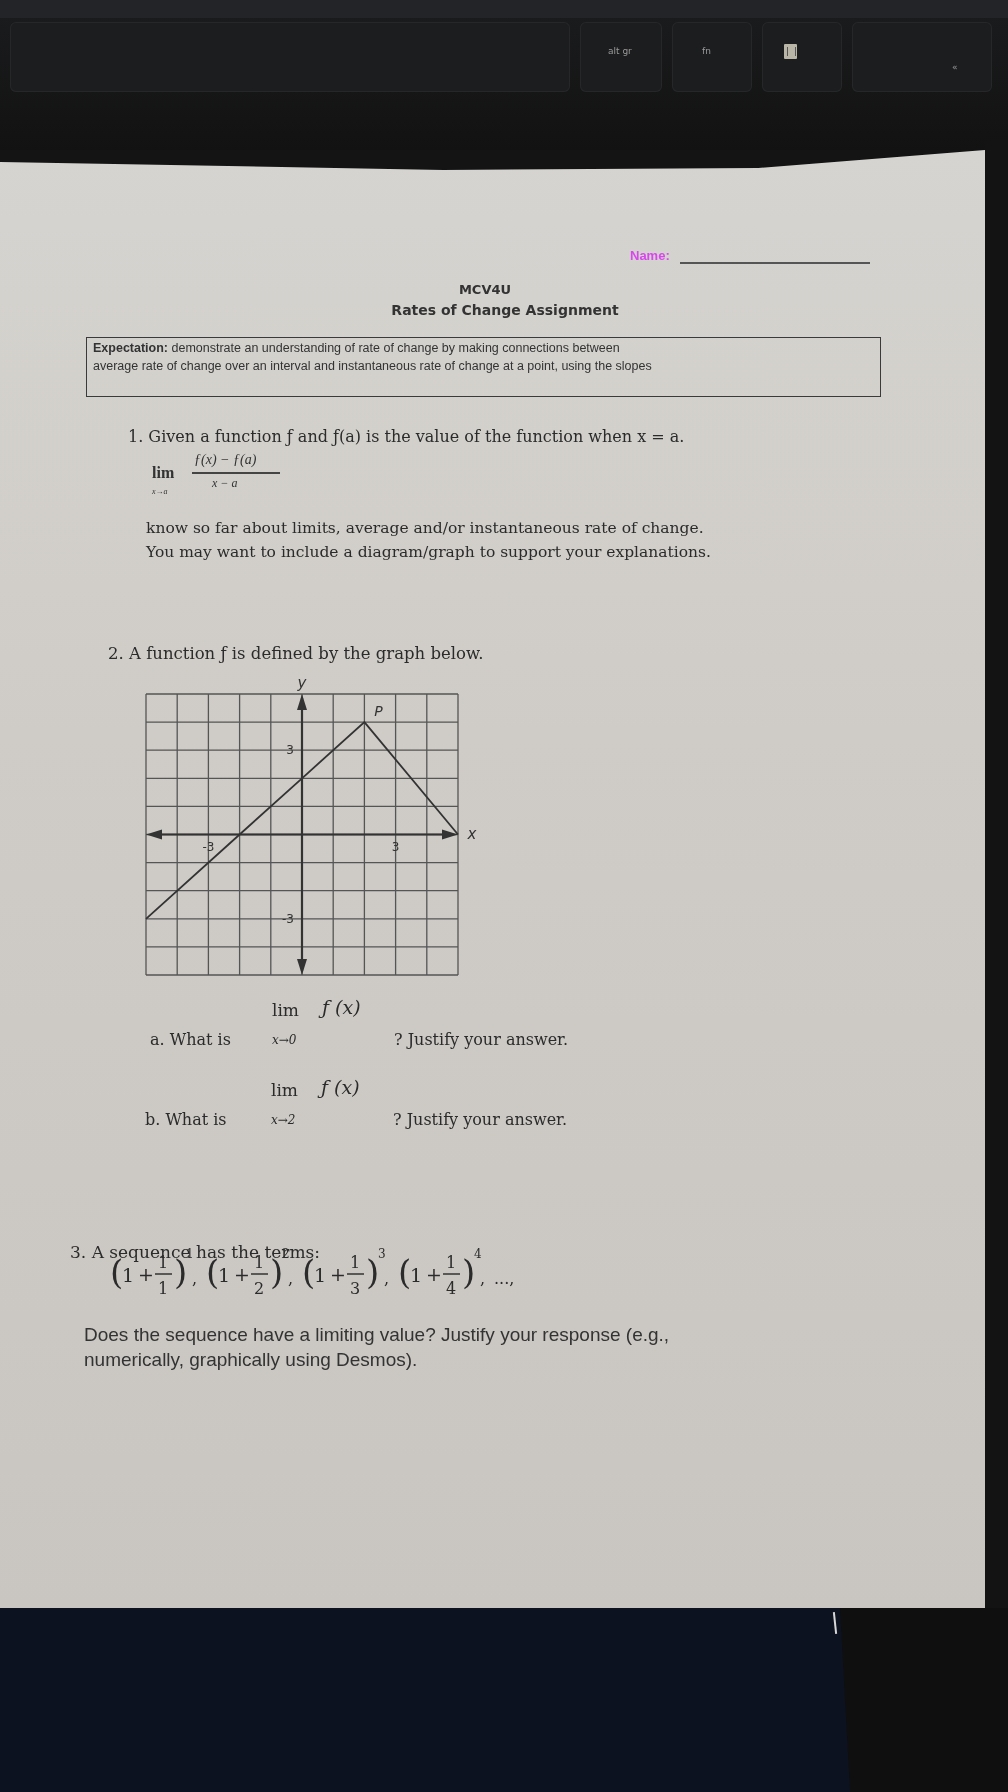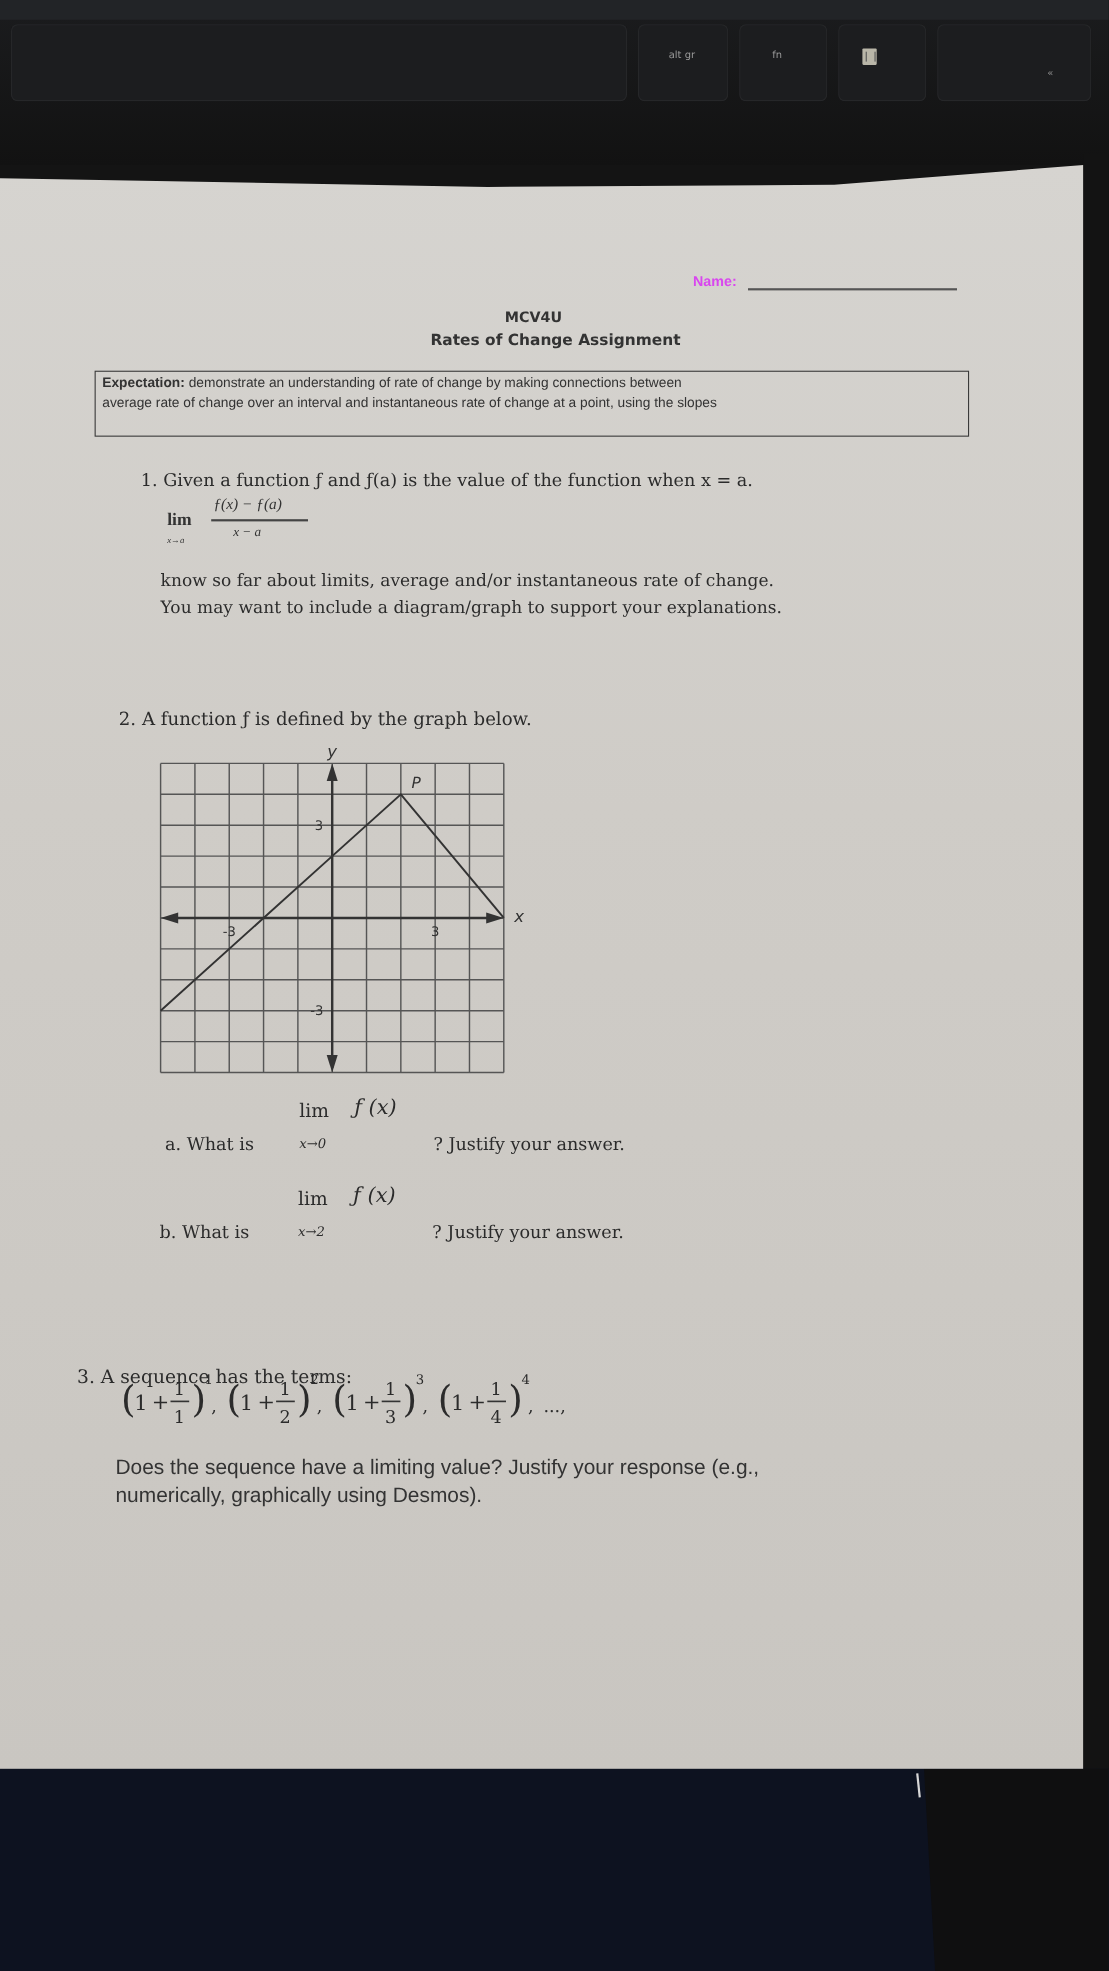--- a/index.html
+++ b/index.html
@@ -75,21 +75,21 @@
 
   .qa { left:150px; top:1030px; font-size:16px; }
   .qb { left:145px; top:1110px; font-size:16px; }
   .limexpr { position:absolute; font-family:"DejaVu Serif", serif; }
   .limexpr .l { position:absolute; left:0; top:0; font-size:17px; }
   .limexpr .s { position:absolute; left:0; top:22px; font-size:12px; font-style:italic; white-space:nowrap;margin-top:11px; }
   .limexpr .f { position:absolute; left:50px; top:-4px; font-size:19px; font-style:italic; white-space:nowrap; }
 
   .q3 { left:70px; top:1210px; font-size:17px;margin-top:32px; }
   .seq { left:110px; top:1240px; width:700px; height:60px; }
-  .q3text { left:105px; top:1322px; width:820px; font-family:"Liberation Sans", sans-serif; font-size:19px; line-height:25px; color:#333; }
+  .q3text { left:84px; top:1322px; width:820px; font-family:"Liberation Sans", sans-serif; font-size:19px; line-height:25px; color:#333; }
 </style>
 </head>
 <body>
 
 <div class="keyboard">
   <div class="keyrow-top"></div>
   <div class="key key-space"></div>
   <div class="key key-altgr">
       <span style="left:28px;top:24px">alt gr</span>
     </div>

